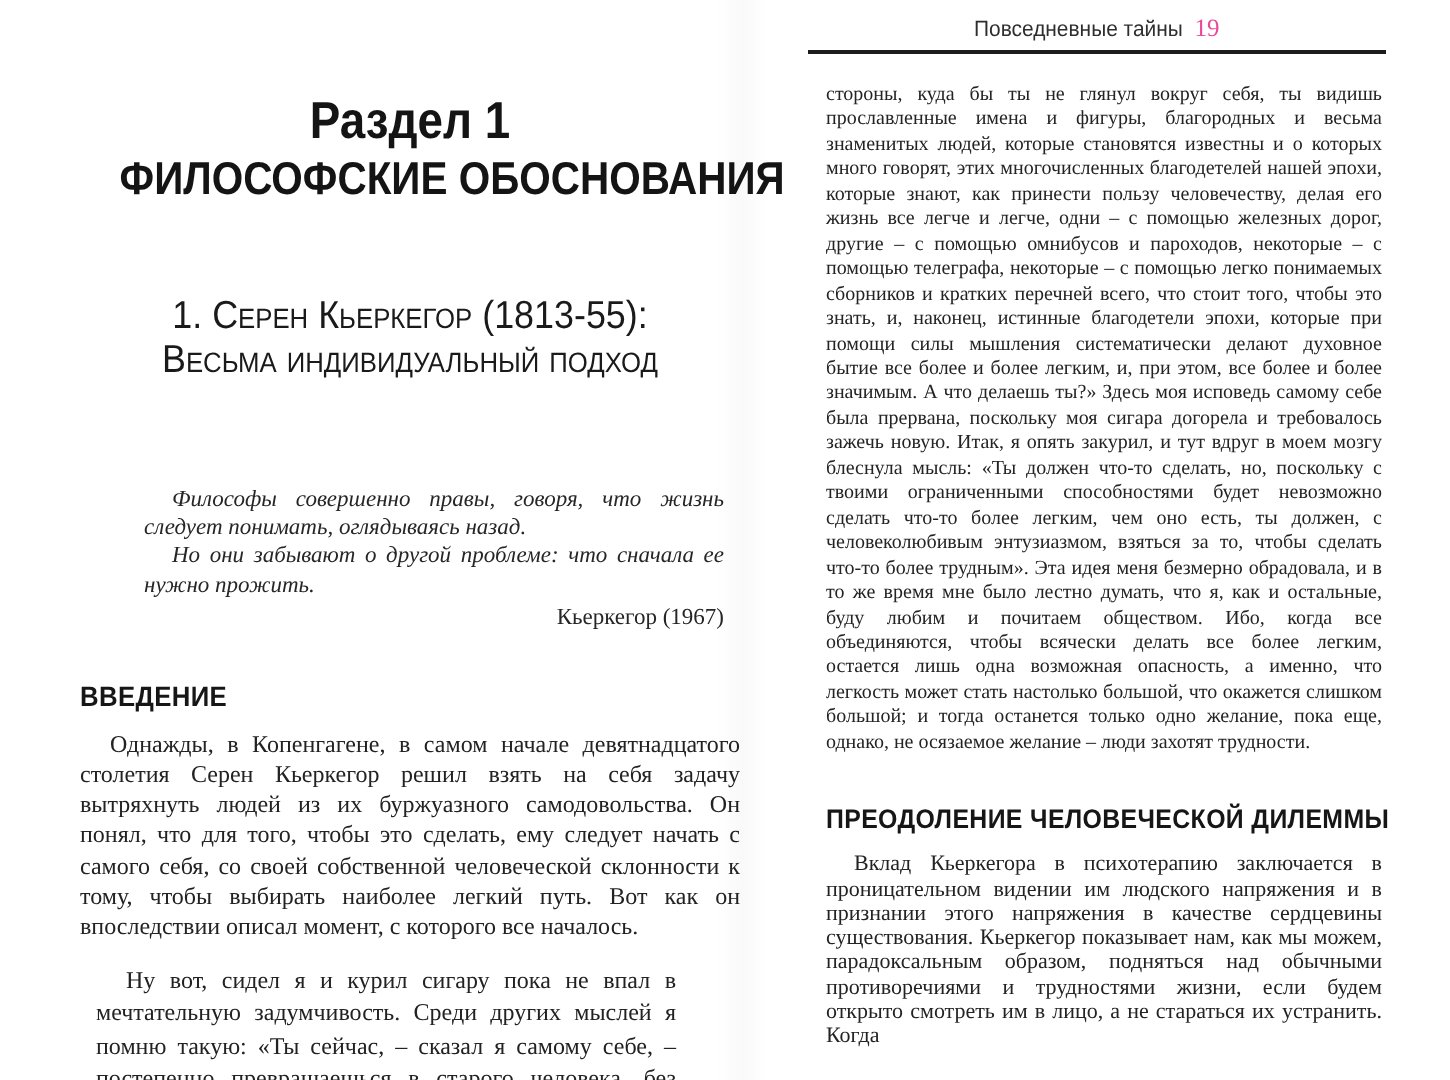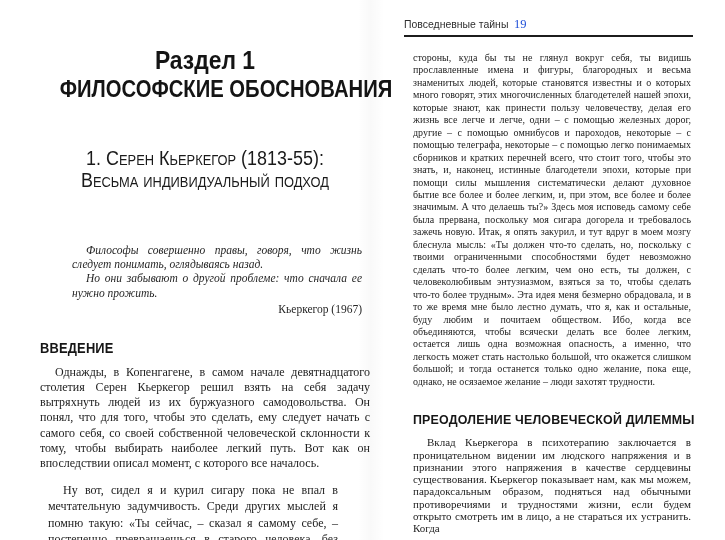--- a/index.html
+++ b/index.html
@@ -110,36 +110,36 @@
     text-align: justify;
     text-indent: 15px;
     color: #222222;
   }
 
   
   .page-right {
     position: absolute; left: 404px; top: 0; width: 289px; height: 540px;
   }
   .running-header-row {
-    margin-top: 17px;
+    margin-top: 7px;
     display: flex;
-    justify-content: flex-start;
+    justify-content: center;
     align-items: baseline;
   }
   .running-header {
     font-family: "Liberation Sans", sans-serif;
     font-size: 11px;
     color: #2e2e2e;
     transform: scaleX(0.95);
     transform-origin: left center;
   }
   .page-number {
     font-family: "Liberation Serif", serif;
     font-size: 12.5px;
-    color: #1d4ed8;
+    color: #ec4899;
   }
   .header-rule {
     margin-top: 3px;
     border-bottom: 2px solid #1c1c1c;
   }
   .quote-right {
     margin: 15px 2px 0 9px;
     font-size: 10px;
     line-height: 12.45px;
     text-align: justify;

